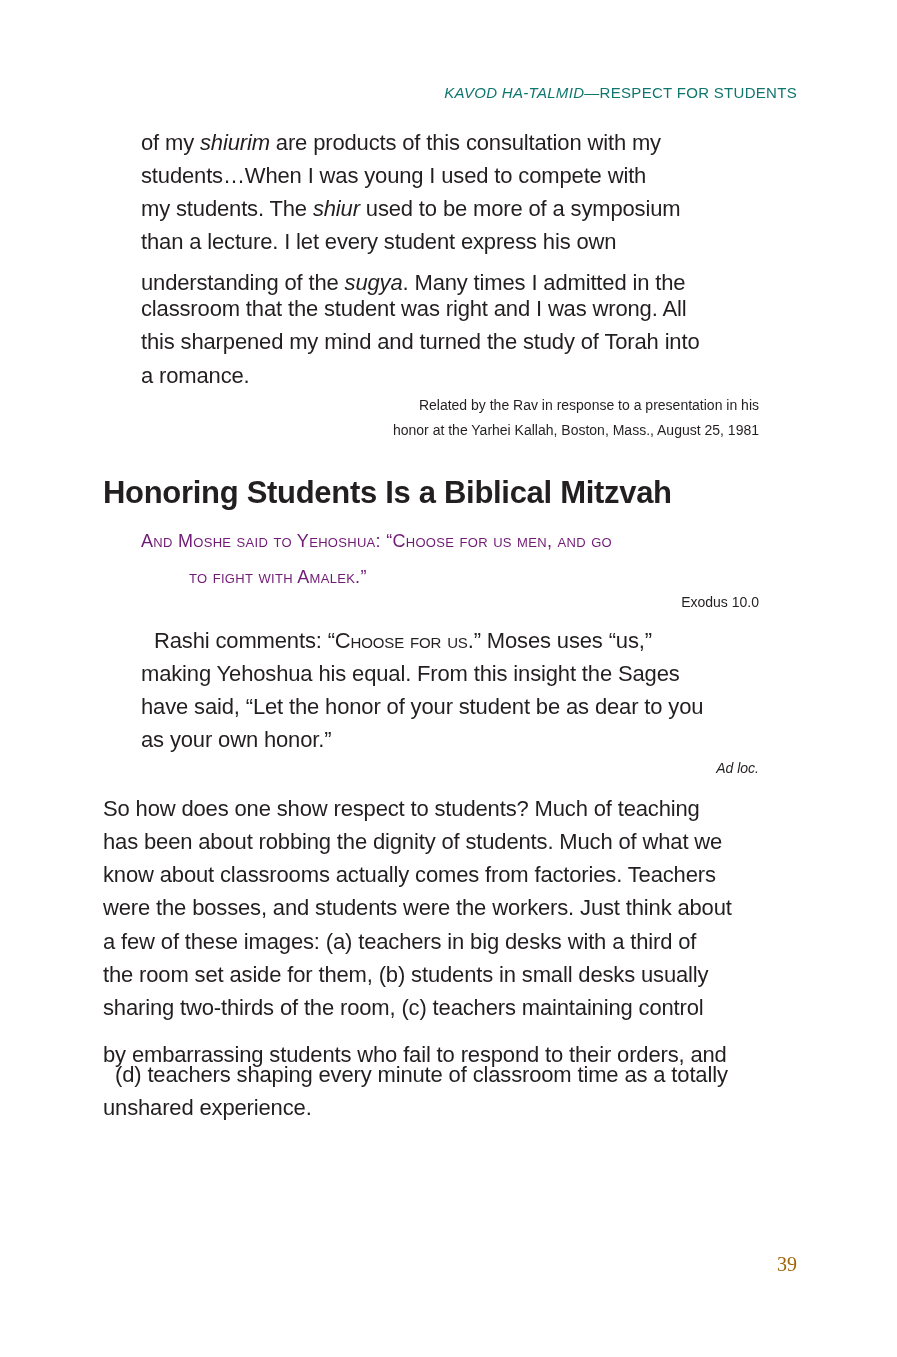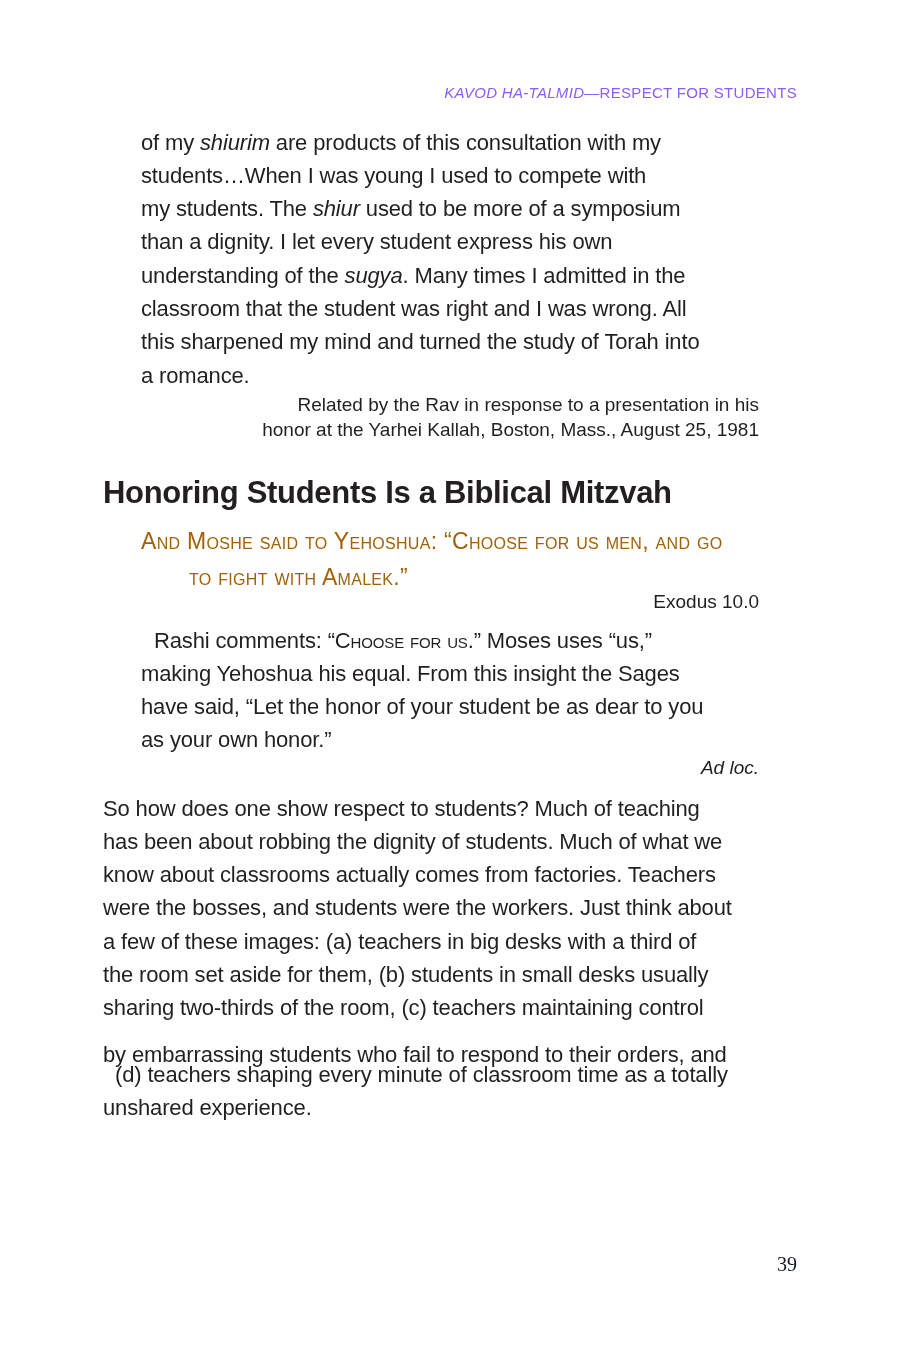--- a/index.html
+++ b/index.html
@@ -3,61 +3,61 @@
 <meta charset="utf-8">
 <style>
   html, body { margin: 0; padding: 0; background: #ffffff; }
   body {
     width: 897px; height: 1357px; position: relative; overflow: hidden;
     font-family: "Liberation Sans", "DejaVu Sans", sans-serif;
     color: #231f20;
   }
   .running-head {
     position: absolute; top: 84px; right: 100px;
-    font-size: 15px; letter-spacing: 0.3px; color: #8b5cf6;
+    font-size: 15px; letter-spacing: 0.3px; color: #0f766e;
     white-space: nowrap;
   }
   .running-head .it { font-style: italic; }
   .line {
     position: absolute; white-space: nowrap;
     font-size: 22px; line-height: 33px; color: #231f20;
     letter-spacing: -0.15px;
   }
   .line i { font-style: italic; }
   .sc { font-variant: small-caps; }
   .attrib {
     position: absolute; right: 138px; white-space: nowrap;
-    font-size: 19px; line-height: 24px; color: #231f20; text-align: right;
+    font-size: 14px; line-height: 24px; color: #231f20; text-align: right;
   }
   .heading {
     position: absolute; left: 103px; top: 475px; white-space: nowrap;
     font-size: 31px; font-weight: bold; color: #231f20; letter-spacing: -0.3px;
   }
   .verse {
     position: absolute; left: 141px; white-space: nowrap;
-    font-size: 23px; line-height: 36px; color: #a16207;
+    font-size: 18px; line-height: 36px; color: #701a75;
     font-variant: small-caps; letter-spacing: 0.3px;
   }
   .page-num {
     position: absolute; top: 1253px; right: 100px;
     font-family: "Liberation Serif", "DejaVu Serif", serif;
-    font-size: 20px; color: #0f172a;
+    font-size: 20px; color: #a16207;
   }
 </style>
 </head>
 <body>
 
 <div class="running-head"><span class="it">KAVOD  HA-TALMID</span><span>—RESPECT FOR STUDENTS</span></div>
 
 <div>
   <div class="line" style="left:141px;top:126px;"><span>of my </span><i>shiurim</i><span> are products of this consultation with my</span></div>
   <div class="line" style="left:141px;top:159px;"><span>students…When I was young I used to compete with</span></div>
   <div class="line" style="left:141px;top:192px;"><span>my students. The </span><i>shiur</i><span> used to be more of a symposium</span></div>
-  <div class="line" style="left:141px;top:225px;"><span>than a dignity. I let every student express his own</span></div>
-  <div class="line" style="left:141px;top:259px;"><span>understanding of the </span><i>sugya</i><span>. Many times I admitted in the</span></div>
+  <div class="line" style="left:141px;top:225px;"><span>than a lecture. I let every student express his own</span></div>
+  <div class="line" style="left:141px;top:266px;"><span>understanding of the </span><i>sugya</i><span>. Many times I admitted in the</span></div>
   <div class="line" style="left:141px;top:292px;"><span>classroom that the student was right and I was wrong. All</span></div>
   <div class="line" style="left:141px;top:325px;"><span>this sharpened my mind and turned the study of Torah into</span></div>
   <div class="line" style="left:141px;top:359px;"><span>a romance.</span></div>
   <div class="attrib" style="top:393px;">Related by the Rav in response to a presentation in his</div>
   <div class="attrib" style="top:418px;">honor at the Yarhei Kallah, Boston, Mass., August 25, 1981</div>
 </div>
 
 <div class="heading">Honoring Students Is a Biblical Mitzvah</div>
 
 <div class="verse" style="top:523px;">And Moshe said to Yehoshua: “Choose for us men, and go</div>

